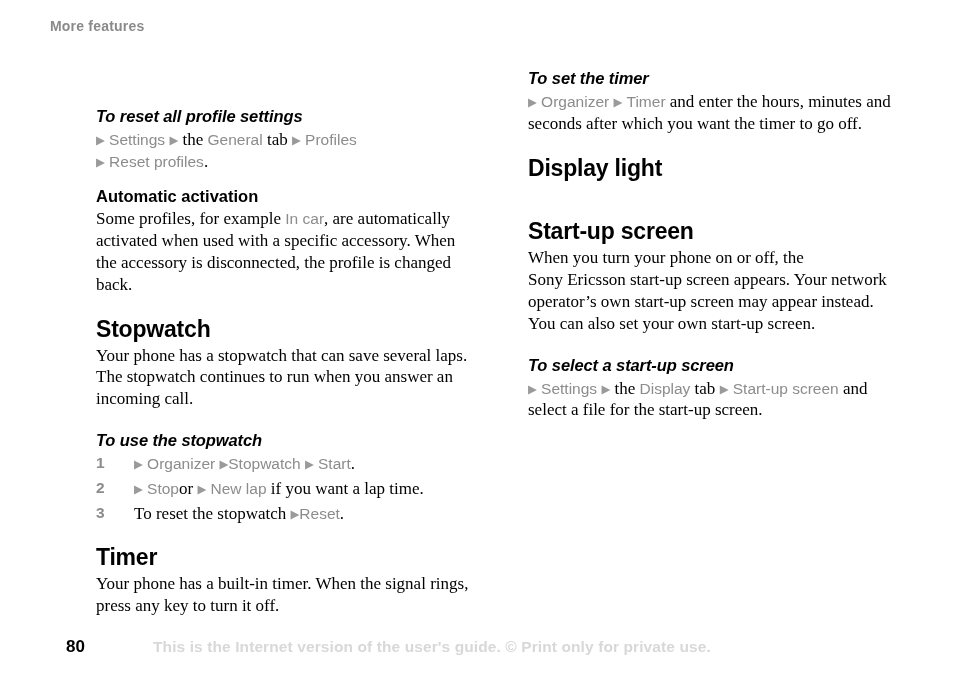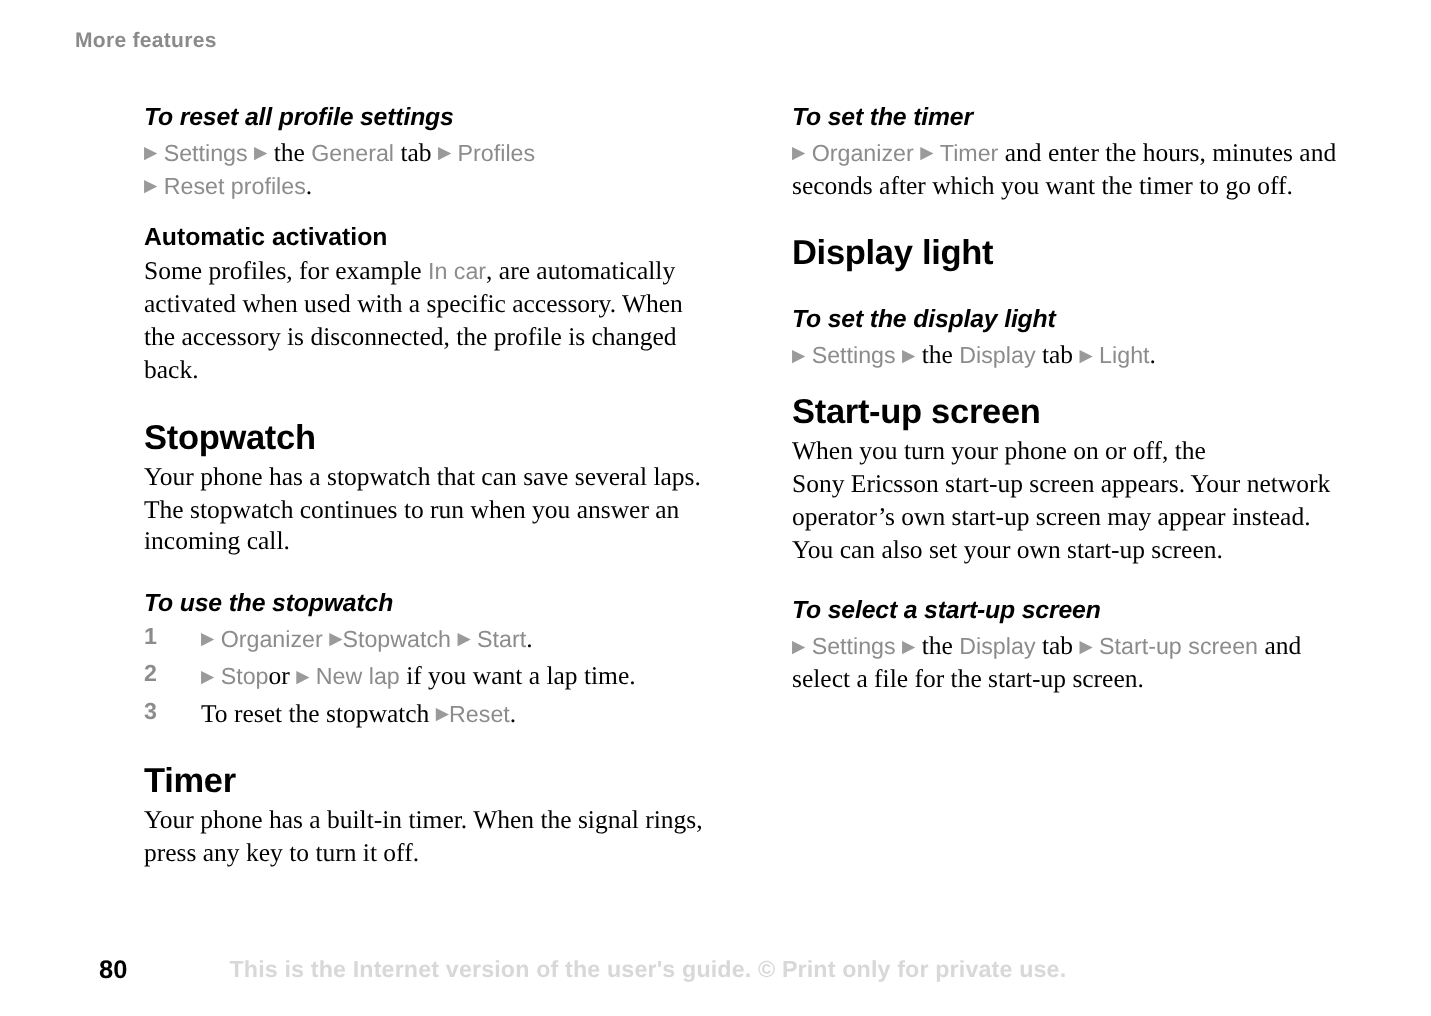--- a/index.html
+++ b/index.html
@@ -32,21 +32,21 @@
     position: absolute;
     top: 70px;
     left: 0;
     width: 954px;
   }
   .col {
     position: absolute;
     width: 375px;
     top: 0;
   }
-  .col-left  { left: 96px; }
+  .col-left  { left: 96px; margin-top: 38px; }
   .col-right { left: 528px; }
 
   
   h2.section-title {
     font-family: "Liberation Sans", sans-serif;
     font-weight: bold;
     font-size: 23px;
     color: #000000;
     margin: 0;
     padding: 0;
@@ -226,25 +226,20 @@
 
     <div class="gap-lg"></div>
 
     <div>
       <h2 class="section-title">Display light</h2>
       <div class="gap-sm"></div>
     </div>
 
     <div class="gap-lg"></div>
 
-    <div>
-      <h3 class="proc-title">To set the display light</h3>
-      <div class="gap-sm"></div>
-      <p class="nav-line"><span class="tri">▶</span> <span class="ui">Settings</span> <span class="tri">▶</span> <span>the</span> <span class="ui">Display</span> <span>tab</span> <span class="tri">▶</span> <span class="ui">Light</span><span>.</span></p>
-    </div>
 
     <div class="gap-md"></div>
 
     <div>
       <h2 class="section-title">Start-up screen</h2>
       <div class="gap-sm"></div>
       <p class="body">When you turn your phone on or off, the</p>
       <p class="body">Sony Ericsson start-up screen appears. Your network operator’s own start-up screen may appear instead. You can also set your own start-up screen.</p>
     </div>
 

